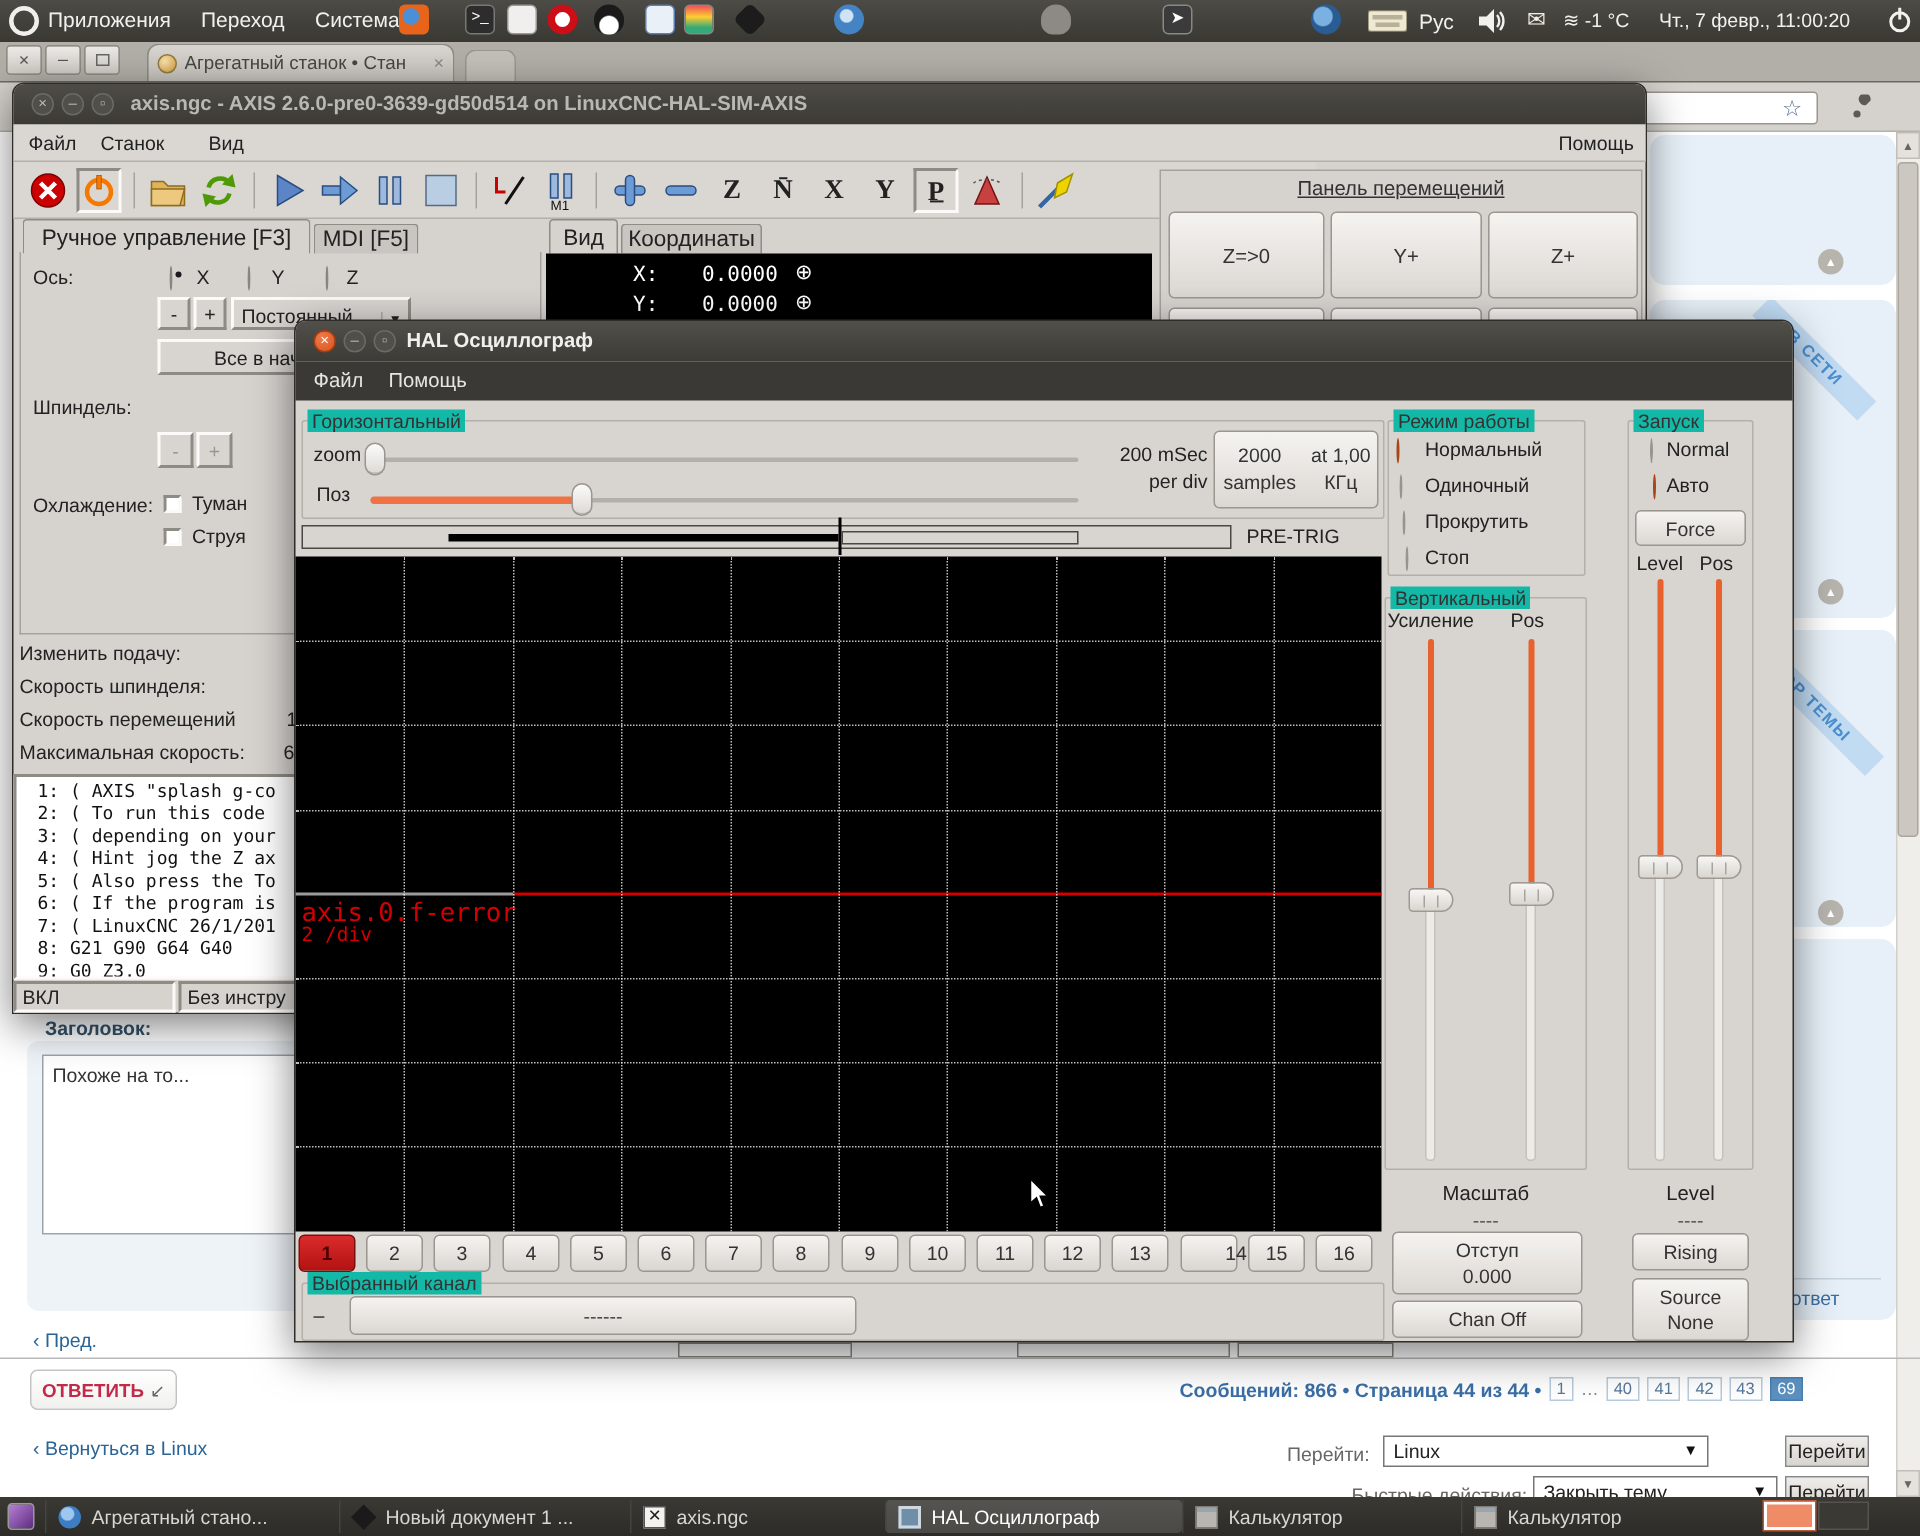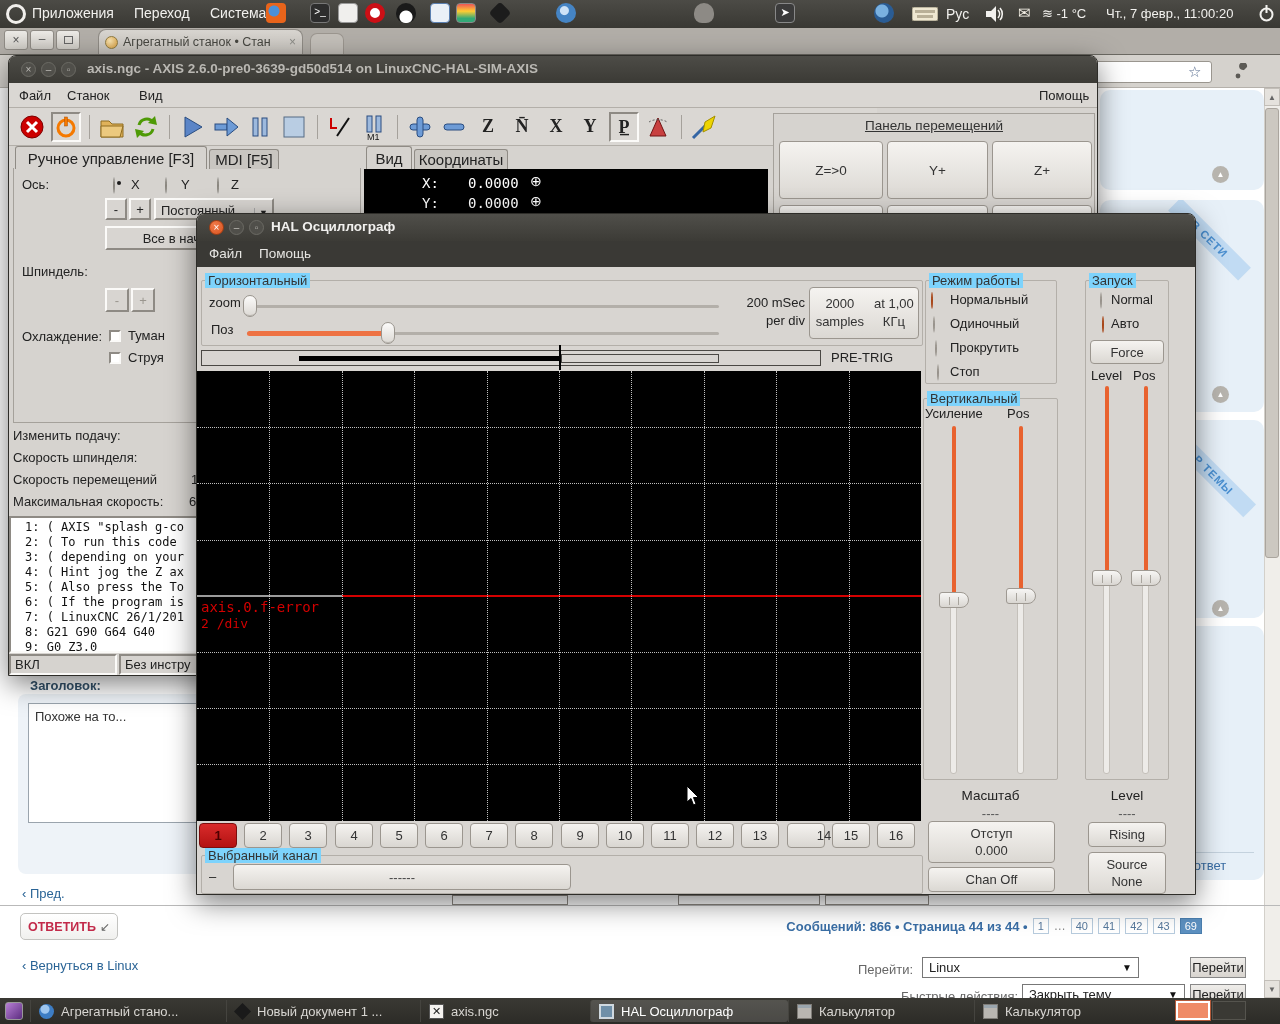--- a/index.html
+++ b/index.html
@@ -26,21 +26,21 @@
   .tktab{background:#d6d3cf;border:1px solid #8f8b85;border-bottom:none;border-radius:3px 3px 0 0;display:flex;align-items:center;justify-content:center;font-size:15px}
   .tkradio{width:12px;height:12px;border-radius:50%;background:#fff;border:1px solid #8a867f;position:relative}
   .tkradio.sel::after{content:"";position:absolute;left:3px;top:3px;width:4px;height:4px;border-radius:50%;background:#1a1a1a}
   .gradio{width:13px;height:13px;border-radius:50%;background:#fdfdfc;border:1px solid #98938c;position:relative}
   .gradio.sel{background:radial-gradient(circle,#7c2d12 0 2px,#e25a2c 3px 6px);border-color:#b24category 1px}
   .gradio.sel{background:radial-gradient(circle,#6b2408 0 2px,#e25a2c 2px 7px);border-color:#a84618}
   .tkcheck{width:12px;height:12px;background:#fff;border:2px solid;border-color:#8e8a84 #fbfaf8 #fbfaf8 #8e8a84}
   
   .gbtn{background:linear-gradient(#f5f3f0,#dbd8d3);border:1px solid #9b968f;border-radius:4px;display:flex;align-items:center;justify-content:center;font-size:13px;color:#333;text-align:center}
   .group{border:1px solid #b3afa9;border-radius:2px}
-  .glabel{position:absolute;background:#7dd3fc;padding:0 3px;font-size:13px;color:#333;white-space:nowrap}
+  .glabel{position:absolute;background:#14b8a6;padding:0 3px;font-size:13px;color:#333;white-space:nowrap}
   .hslider-track{position:absolute;height:3px;background:#b3afa9;border-radius:2px}
   .hslider-fill{position:absolute;height:5px;background:#ee7243;border-radius:3px}
   .hslider-handle{position:absolute;width:14px;height:22px;background:linear-gradient(#fcfbfa,#dcd9d4);border:1px solid #9a958e;border-radius:7px;box-shadow:inset 0 -4px 0 -3px #b9b5af}
   .vtrack-o{position:absolute;width:4px;background:#e8622f;border-radius:2px}
   .vtrack-g{position:absolute;width:7px;background:#edebe8;border:1px solid #c4c0ba;border-radius:3px}
   .vhandle{position:absolute;width:30px;height:16px;background:linear-gradient(#f7f6f4,#d9d6d1);border:1px solid #9e9992;border-radius:3px 8px 8px 3px}
   .vhandle::after{content:"";position:absolute;left:9px;top:4px;width:8px;height:8px;border-left:1px solid #a8a49d;border-right:1px solid #a8a49d;}
   .chbtn{position:absolute;top:0;width:38px;height:25px;background:linear-gradient(#f5f3f0,#d9d6d1);border:1px solid #9b968f;border-radius:4px;display:flex;align-items:center;justify-content:center;font-size:13px;color:#333}
   .chbtn.chsel{background:linear-gradient(#d92b2b,#b31212);border-color:#7c0e0e;color:#4d0000;font-weight:bold}
   .gridv{position:absolute;top:0;height:100%;width:0;border-left:1px dotted rgba(255,255,255,.75)}
@@ -399,21 +399,21 @@
   <div class="abs" style="left:4px;top:136px;width:620px;height:16px;border:1px solid #4a4844"></div>
   <div class="abs" style="left:102px;top:142px;width:260px;height:5px;background:#000"></div>
   <div class="abs" style="left:362px;top:131px;width:2px;height:25px;background:#000"></div>
   <div class="abs" style="left:364px;top:140px;width:158px;height:9px;border:1px solid #4a4844"></div>
   <span class="abs" style="left:634px;top:136px">PRE-TRIG</span>
 
   
   <div id="scope-screen" class="abs" style="left:0;top:157px;width:724px;height:450px;background:#000;overflow:hidden">
     <div class="abs" style="left:0;top:224px;width:145px;height:2px;background:#9b9b9b"></div>
     <div class="abs" style="left:145px;top:224px;width:579px;height:2px;background:#d40000"></div>
-    <div class="mono abs" style="left:4px;top:228px;color:#d40000;font-size:14px">axis.0.f-error</div>
+    <div class="mono abs" style="left:4px;top:228px;color:#d40000;font-size:17px">axis.0.f-error</div>
     <div class="mono abs" style="left:4px;top:245px;color:#d40000;font-size:13px">2 /div</div>
   <div class="gridv" style="left: 72px;"></div>
       <div class="gridv" style="left: 145px;"></div>
       <div class="gridv" style="left: 217px;"></div>
       <div class="gridv" style="left: 290px;"></div>
       <div class="gridv" style="left: 362px;"></div>
       <div class="gridv" style="left: 434px;"></div>
       <div class="gridv" style="left: 507px;"></div>
       <div class="gridv" style="left: 579px;"></div>
       <div class="gridv" style="left: 652px;"></div>

